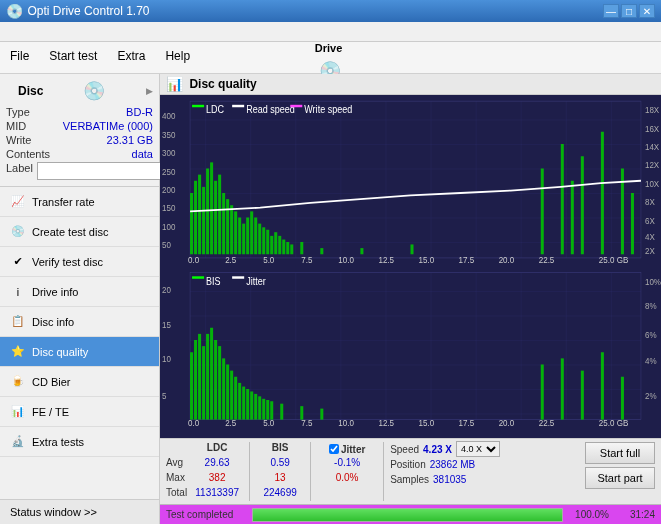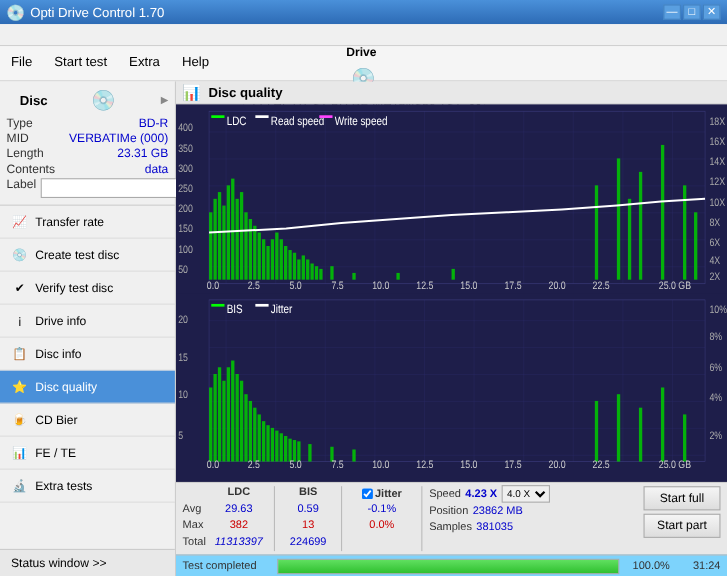--- a/index.html
+++ b/index.html
@@ -162,21 +162,21 @@
       cursor: pointer;
       font-size: 11px;
       padding: 0 8px;
     }
 
     
     .progress-row {
       display: flex;
       align-items: center;
       height: 20px;
-      background: #7dd3fc;
+      background: #d946ef;
       border-top: 1px solid #bbb;
       padding: 0 6px;
       gap: 6px;
     }
     .progress-label { font-size: 10px; color: #333; min-width: 80px; }
     .progress-bar-outer {
       flex: 1;
       height: 14px;
       background: #e8e8e8;
       border: 1px solid #aaa;
@@ -239,21 +239,21 @@
       </div>
       <div class="disc-row">
         <span class="disc-key">Type</span>
         <span class="disc-val">BD-R</span>
       </div>
       <div class="disc-row">
         <span class="disc-key">MID</span>
         <span class="disc-val">VERBATIMe (000)</span>
       </div>
       <div class="disc-row">
-        <span class="disc-key">Length</span>
+        <span class="disc-key">Write</span>
         <span class="disc-val">23.31 GB</span>
       </div>
       <div class="disc-row">
         <span class="disc-key">Contents</span>
         <span class="disc-val">data</span>
       </div>
       <div class="disc-label-row">
         <span class="disc-key">Label</span>
         <input class="label-input" type="text" value="" style="">
         <button class="label-btn">🔍</button>
@@ -479,21 +479,21 @@
         <div style="display:flex; flex-direction:column; gap:1px;">
           <div style="height:14px;"></div>
           <div style="font-size:10px; color:#333; height:14px;">Avg</div>
           <div style="font-size:10px; color:#333; height:14px;">Max</div>
           <div style="font-size:10px; color:#333; height:14px;">Total</div>
         </div>
         <div style="display:flex; flex-direction:column; gap:1px; align-items:center; min-width:52px;">
           <div style="font-size:10px; font-weight:bold; color:#333; height:14px;">LDC</div>
           <div style="font-size:10px; color:#0000cc; height:14px;">29.63</div>
           <div style="font-size:10px; color:#cc0000; height:14px;">382</div>
-          <div style="font-size:10px; color:#0000cc; height:14px;font-style:italic;">11313397</div>
+          <div style="font-size:10px; color:#0000cc; height:14px;">11313397</div>
         </div>
         <div style="width:1px; background:#bbb; align-self:stretch; margin:0 2px;"></div>
         <div style="display:flex; flex-direction:column; gap:1px; align-items:center; min-width:48px;">
           <div style="font-size:10px; font-weight:bold; color:#333; height:14px;">BIS</div>
           <div style="font-size:10px; color:#0000cc; height:14px;">0.59</div>
           <div style="font-size:10px; color:#cc0000; height:14px;">13</div>
           <div style="font-size:10px; color:#0000cc; height:14px;">224699</div>
         </div>
         <div style="width:1px; background:#bbb; align-self:stretch; margin:0 2px;"></div>
 

